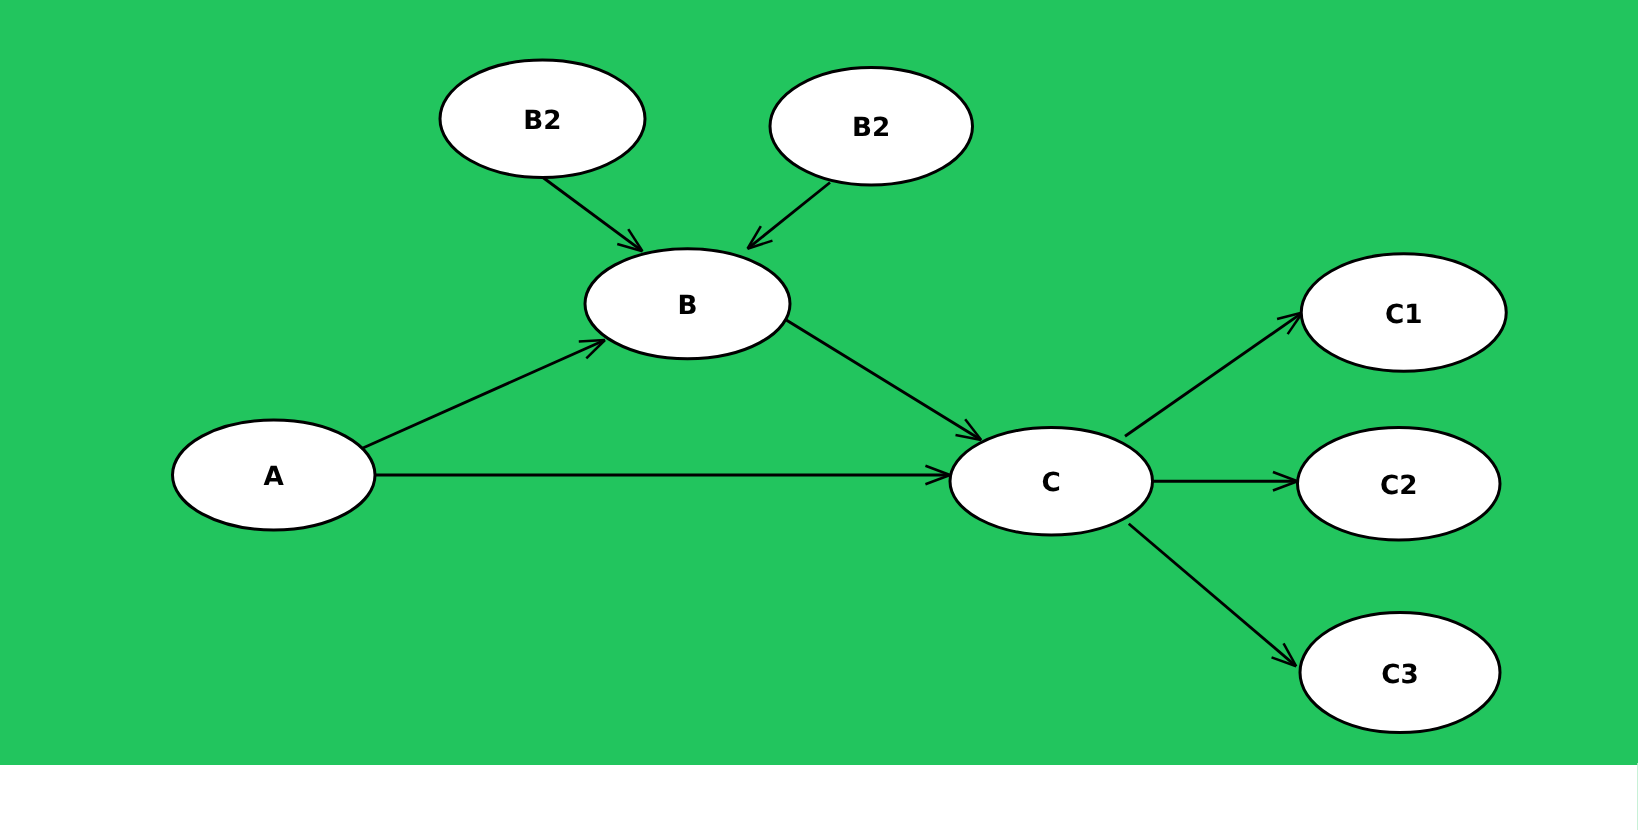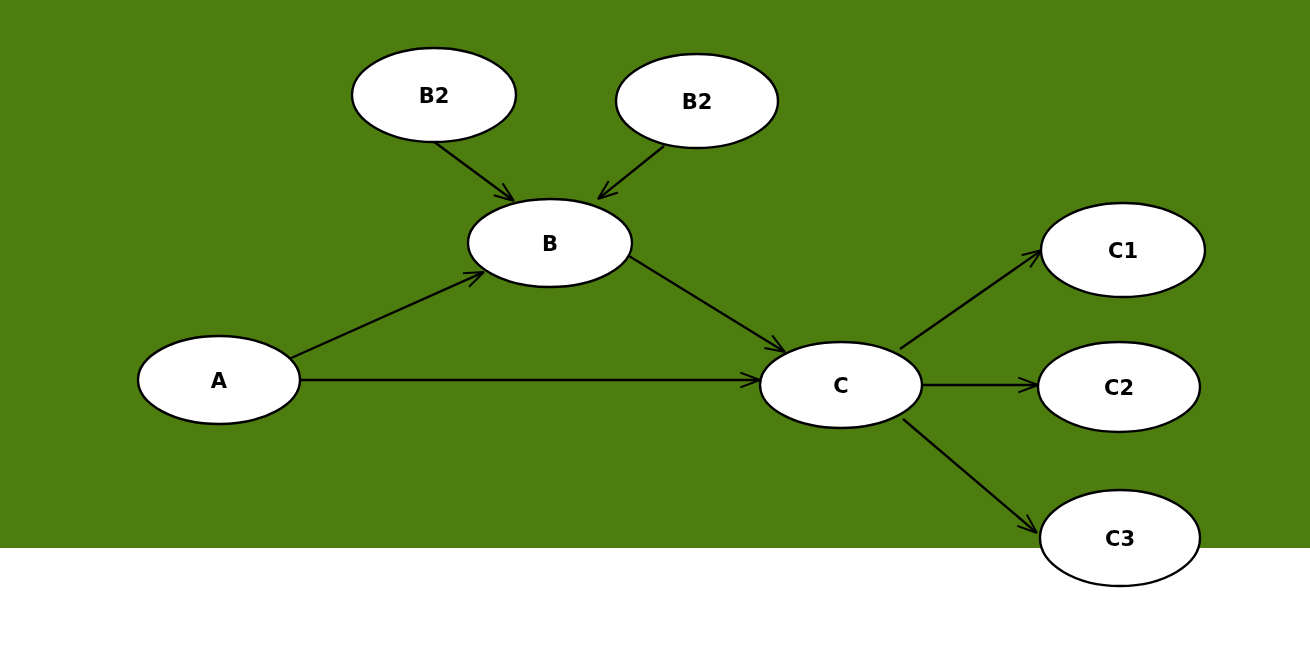--- a/index.html
+++ b/index.html
@@ -9,22 +9,22 @@
   }
   body {
     width: 1310px;
     height: 664px;
     font-family: "DejaVu Sans", sans-serif;
     overflow: hidden;
   }
   #diagram-canvas {
     position: relative;
     width: 1310px;
-    height: 548px;
-    background: #4d7c0f;
+    height: 612px;
+    background: #22c55e;
   }
   svg.graph {
     display: block;
     width: 1310px;
     height: 664px;
   }
   .node-ellipse {
     fill: #ffffff;
     stroke: #000000;
     stroke-width: 2.4;

